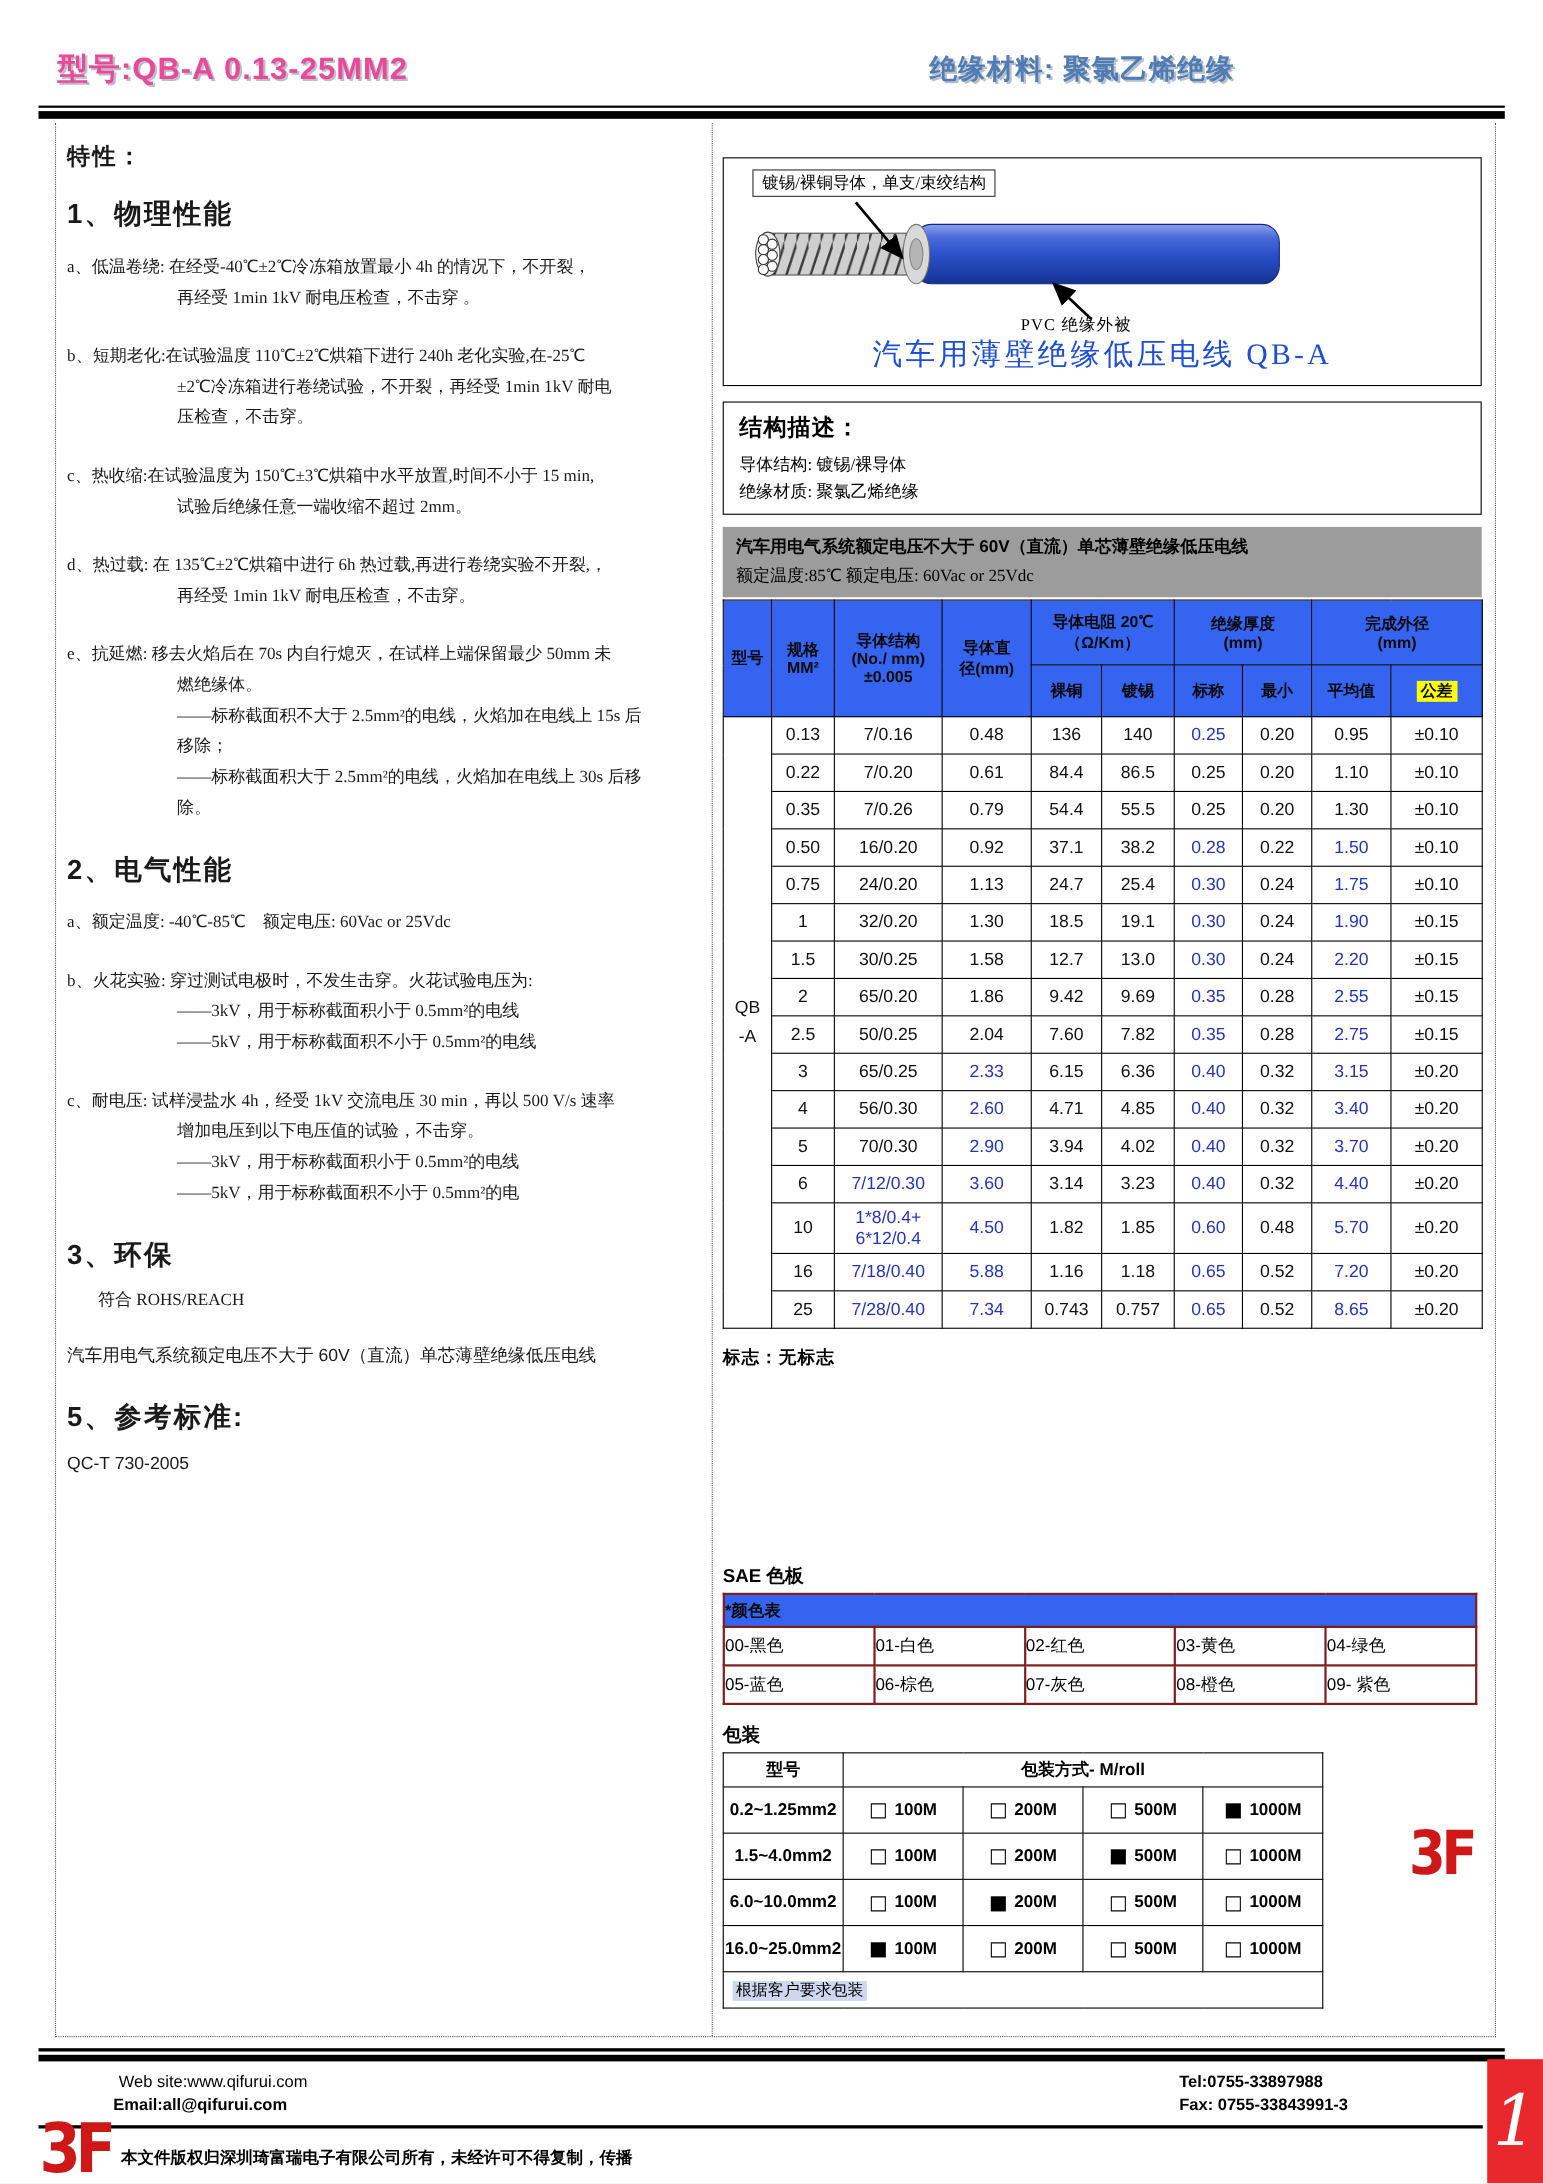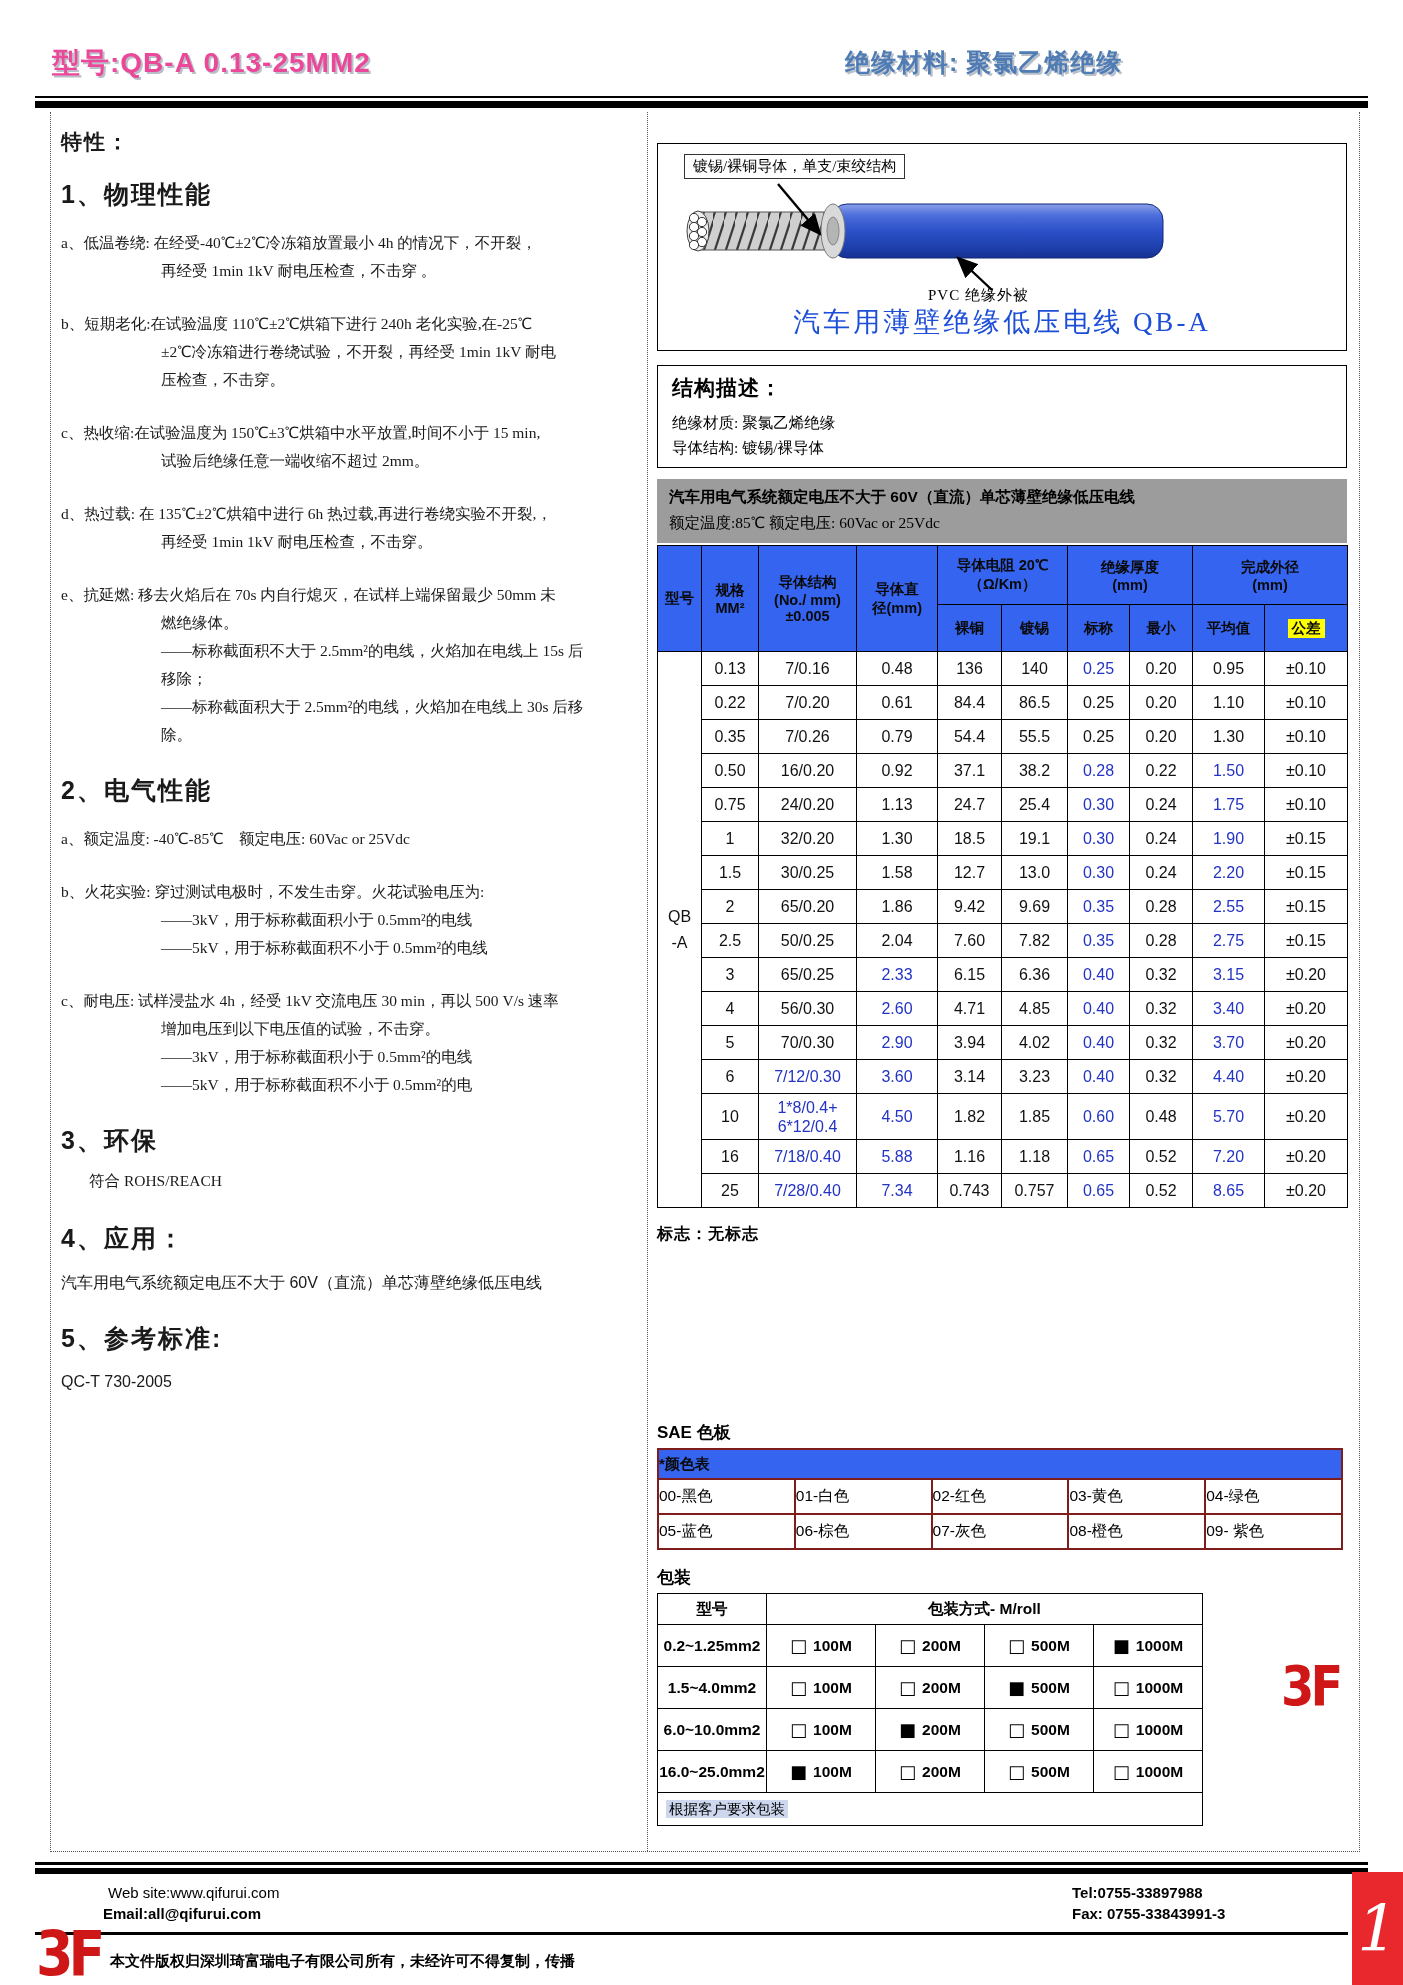--- a/index.html
+++ b/index.html
@@ -129,21 +129,20 @@
         <div class="lb-item">a、额定温度: -40℃-85℃    额定电压: 60Vac or 25Vdc</div>
         <div class="lb-item">b、火花实验: 穿过测试电极时，不发生击穿。火花试验电压为:
 ——3kV，用于标称截面积小于 0.5mm²的电线
 ——5kV，用于标称截面积不小于 0.5mm²的电线</div>
         <div class="lb-item">c、耐电压: 试样浸盐水 4h，经受 1kV 交流电压 30 min，再以 500 V/s 速率
 增加电压到以下电压值的试验，不击穿。
 ——3kV，用于标称截面积小于 0.5mm²的电线
 ——5kV，用于标称截面积不小于 0.5mm²的电</div>
         <div class="lb-h1">3、环保</div>
         <div class="lb-note">符合 ROHS/REACH</div>
-        <div class="lb-h1">4、应用：</div>
         <div class="lb-text">汽车用电气系统额定电压不大于 60V（直流）单芯薄壁绝缘低压电线</div>
         <div class="lb-h1">5、参考标准:</div>
         <div class="lb-ref">QC-T 730-2005</div>
       </div>
 
     <div class="col-right">
 
       <div class="wire-box">
         <svg class="wire-svg" width="690" height="208" viewBox="0 0 690 208">
           <defs>
@@ -182,22 +181,22 @@
           <line x1="120" y1="40" x2="162" y2="90" stroke="#000" stroke-width="2.4" marker-end="url(#ah)"></line>
           <line x1="334" y1="146" x2="300" y2="114" stroke="#000" stroke-width="2.4" marker-end="url(#ah)"></line>
         </svg>
         <div class="cond-label">镀锡/裸铜导体，单支/束绞结构</div>
         <div class="pvc-label">PVC 绝缘外被</div>
         <div class="wire-caption">汽车用薄壁绝缘低压电线 QB-A</div>
       </div>
 
       <div class="structure-box">
         <div class="structure-title">结构描述：</div>
+        <div class="structure-line">导体结构: 镀锡/裸导体</div>
         <div class="structure-line">绝缘材质: 聚氯乙烯绝缘</div>
-        <div class="structure-line">导体结构: 镀锡/裸导体</div>
       </div>
 
       <div class="banner">
         <div class="banner-line1">汽车用电气系统额定电压不大于 60V（直流）单芯薄壁绝缘低压电线</div>
         <div class="banner-line2">额定温度:85℃ 额定电压: 60Vac or 25Vdc</div>
       </div>
 
       <table class="spec">
         <colgroup>
           <col style="width:44px">

